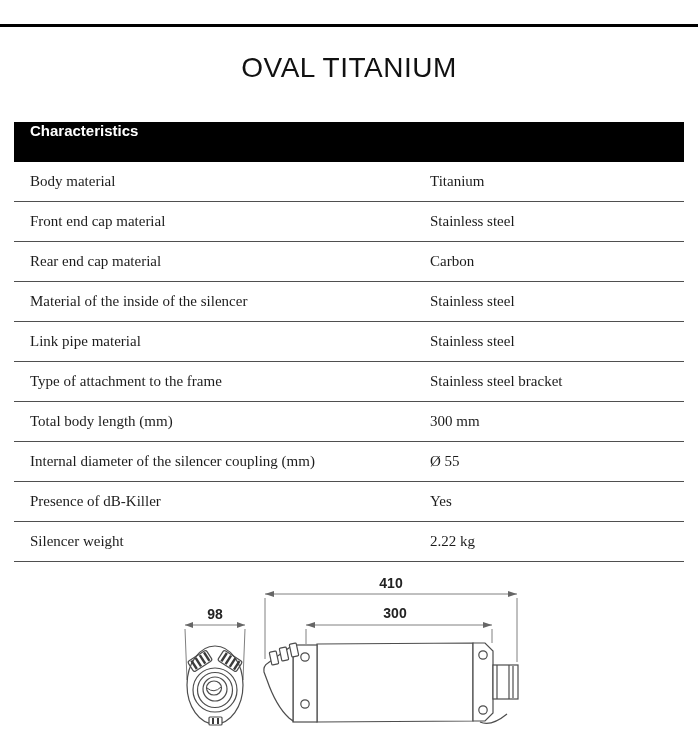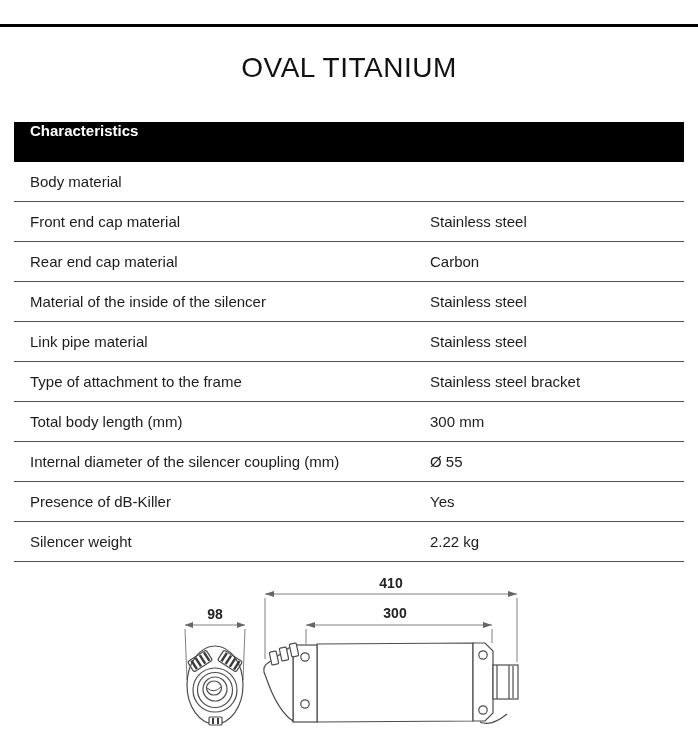--- a/index.html
+++ b/index.html
@@ -13,21 +13,21 @@
     font-size:28px;font-weight:400;color:#111;letter-spacing:0.5px;line-height:34px;
   }
   .spec-table{position:absolute;left:14px;top:98px;width:670px;}
   .table-header{
     height:40px;background:#000000;color:#ffffff;display:flex;
     padding-left:16px;box-sizing:border-box;font-size:15px;font-weight:bold;
   }
   .row{
     height:40px;display:flex;align-items:center;box-sizing:border-box;
     border-bottom:1px solid #4f4f4f;padding-left:16px;
-    font-size:15px;color:#1c1c1c;
+    font-size:15px;color:#1c1c1c;font-family:Liberation Serif, serif;
   }
   .row-label{width:400px;flex:0 0 400px;}
   .row-value{flex:1;}
   .diagram{position:absolute;left:150px;top:540px;width:420px;height:185px;font-weight:bold;}
   svg text{font-family:"Liberation Sans", sans-serif;font-size:14px;fill:#222;}
 </style>
 </head>
 <body>
 
 <div class="page">
@@ -35,20 +35,21 @@
 
   <h1 class="title">OVAL TITANIUM</h1>
 
   <div class="spec-table">
     <div class="table-header">
       <span>Characteristics</span>
     </div>
     <div id="rows">
   <div class="row">
     <div class="row-label">Body material</div>
+    <div class="row-value">Titanium</div>
   </div>
 
   <div class="row">
     <div class="row-label">Front end cap material</div>
     <div class="row-value">Stainless steel</div>
   </div>
 
   <div class="row">
     <div class="row-label">Rear end cap material</div>
     <div class="row-value">Carbon</div>

